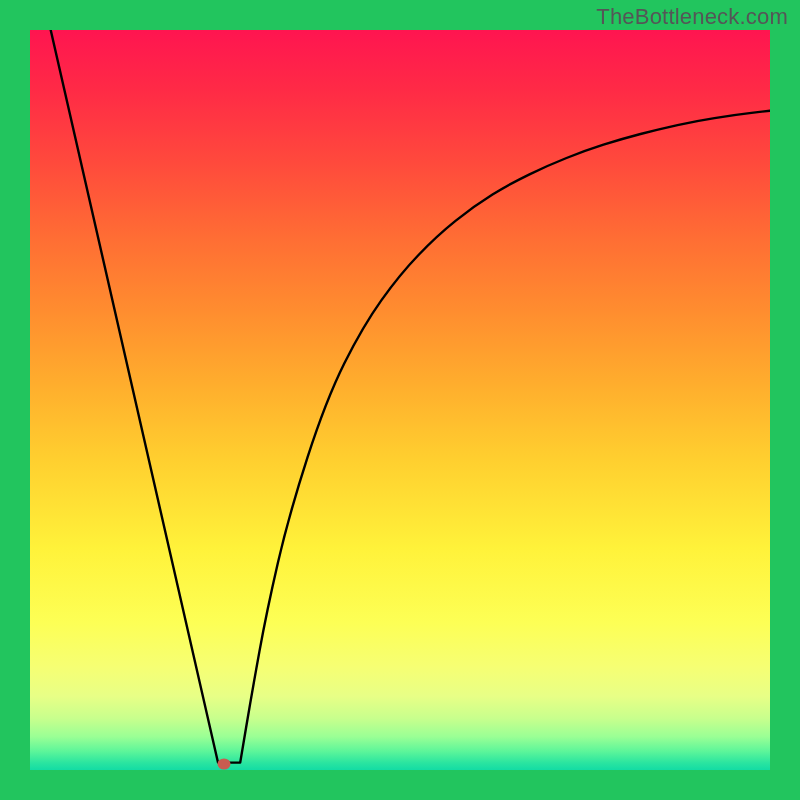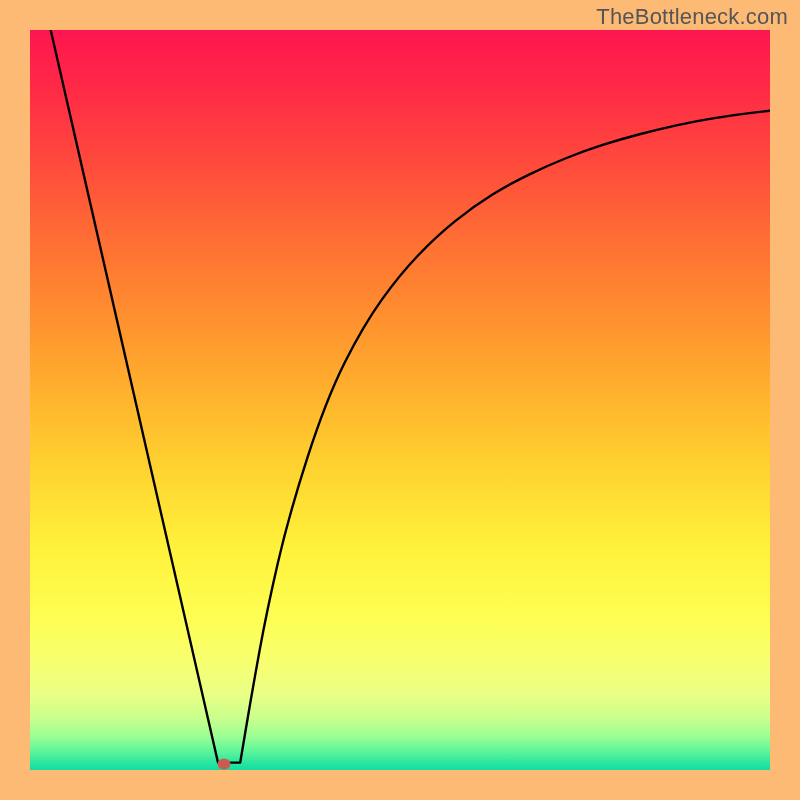--- a/index.html
+++ b/index.html
@@ -8,21 +8,21 @@
   width: 800px;
   height: 800px;
   background: #000;
   overflow: hidden;
   font-family: Arial, Helvetica, sans-serif;
 }
 .frame {
   position: relative;
   width: 800px;
   height: 800px;
-  background: #fdba74;
+  background: #22c55e;
 }
 .watermark {
   position: absolute;
   top: 4px;
   right: 12px;
   color: #555557;
   font-size: 22px;
   font-weight: 500;
   letter-spacing: 0.2px;
   z-index: 10;

